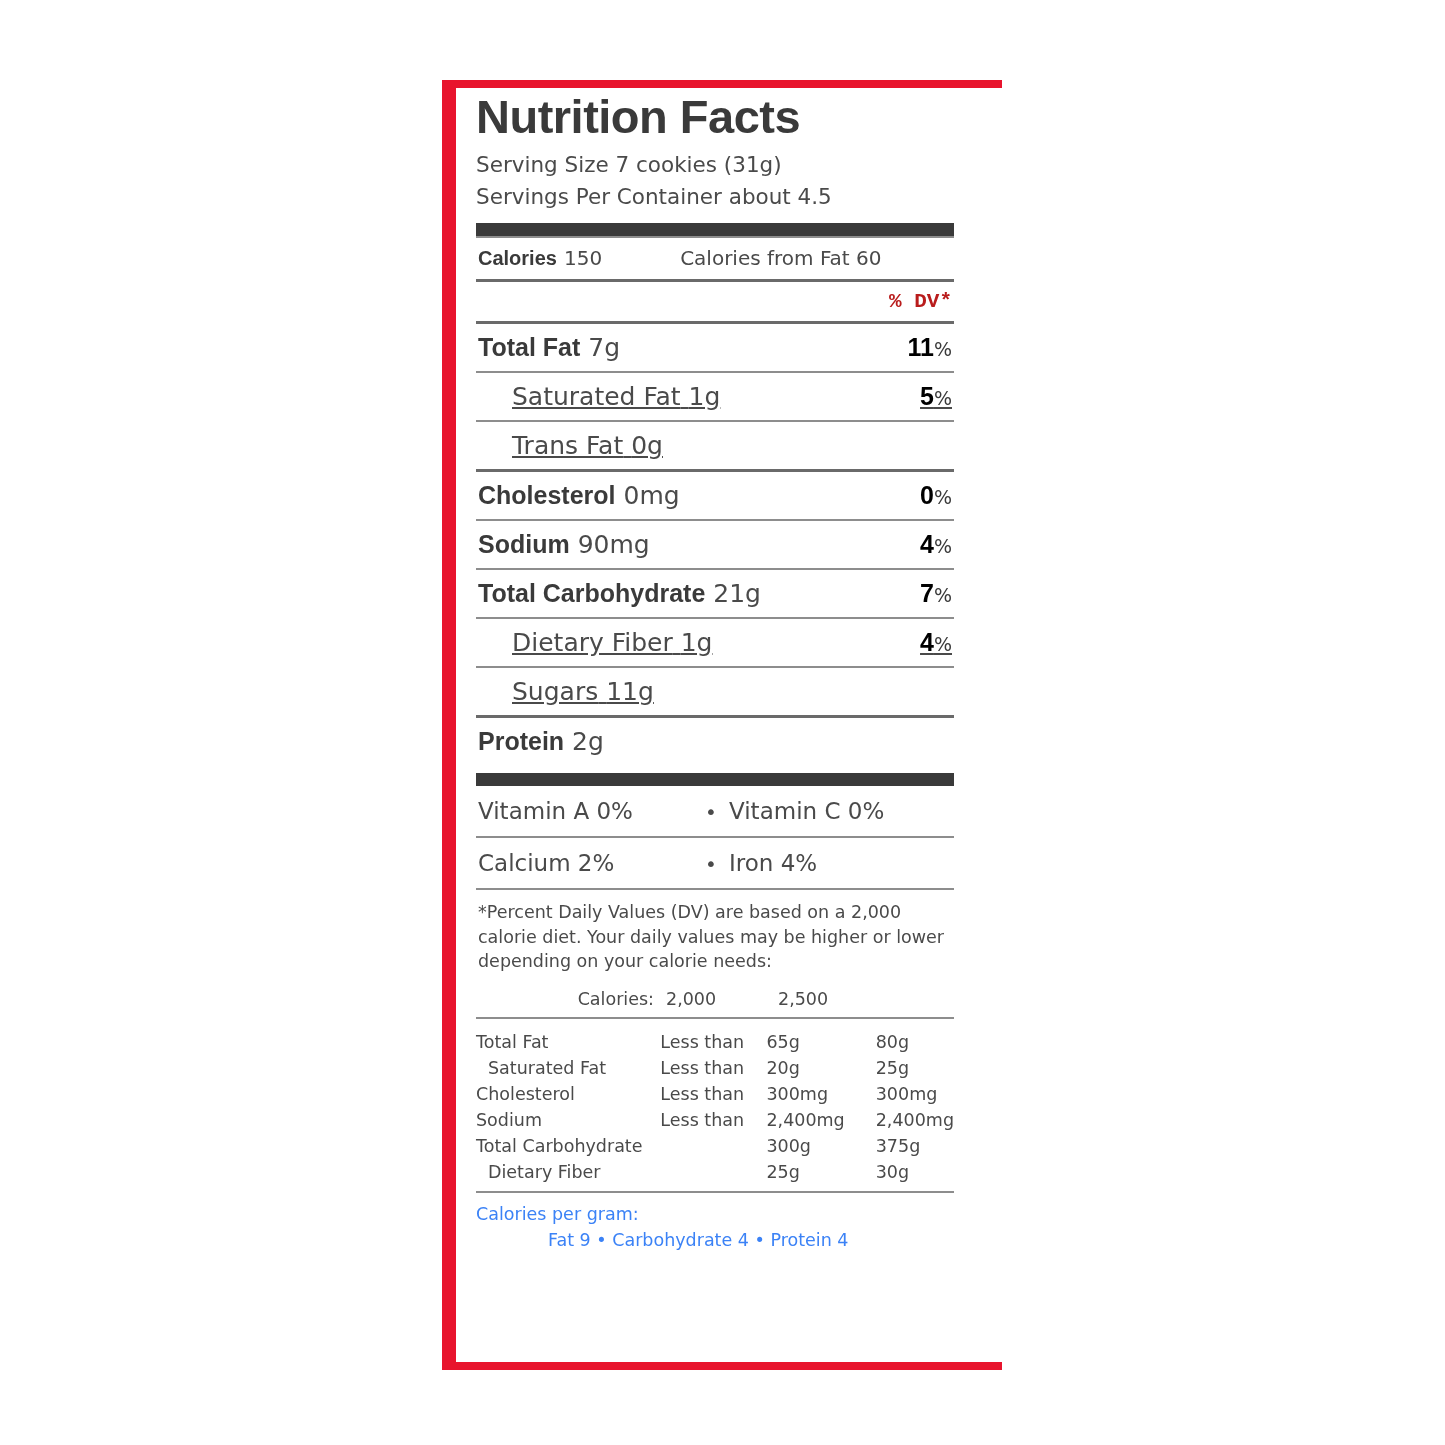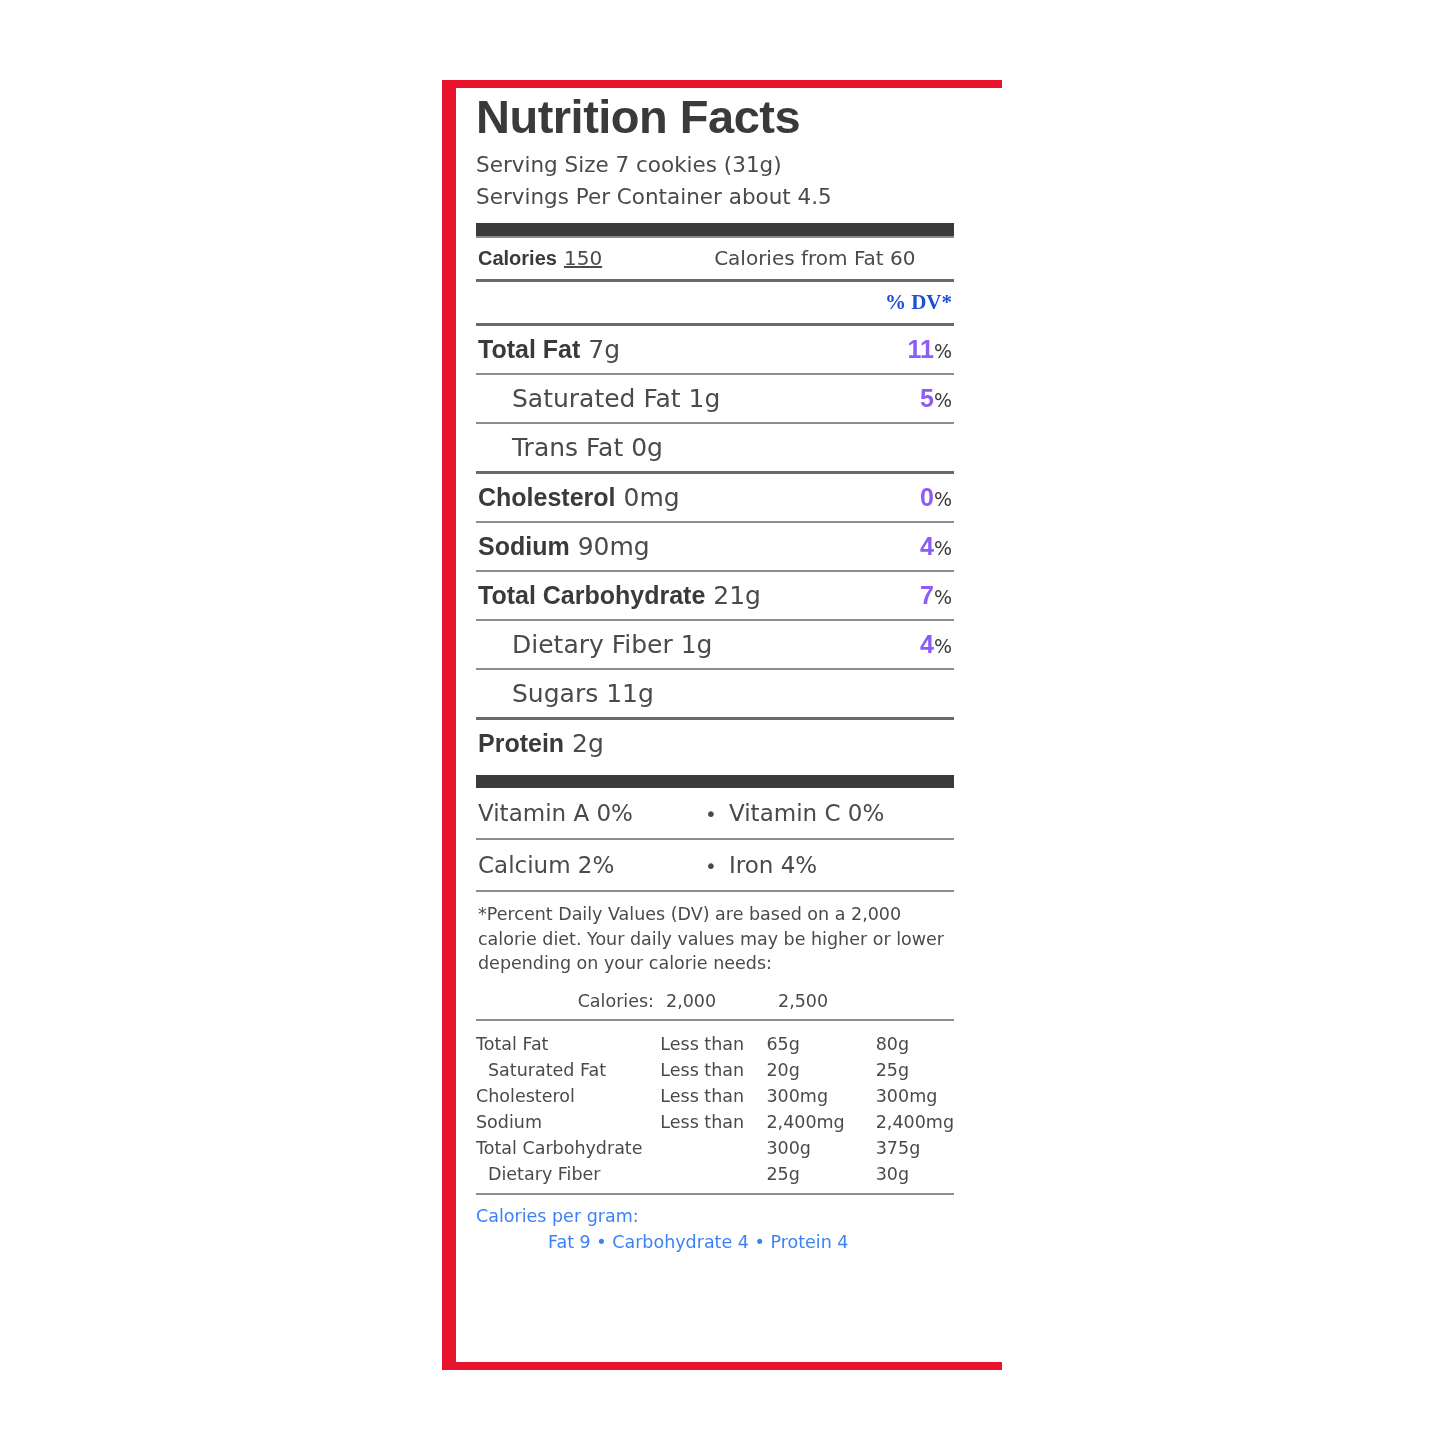--- a/index.html
+++ b/index.html
@@ -91,48 +91,48 @@
     padding: 9px 2px 9px 2px;
     font-size: 25px;
     color: #4a4a4a;
   }
   .row .b {
     font-weight: bold;
     color: #3a3a3a;
     font-family: "Liberation Sans", sans-serif;
   }
   .row .light { font-weight: normal; }
-  .row.indent { padding-left: 36px; }
+  .row.indent { padding-left: 36px; text-decoration: underline; }
 
   .calories-row {
     display: flex;
     align-items: baseline;
     padding: 8px 2px 9px 2px;
     font-size: 20px;
   }
   .calories-row .cal-label {
     font-weight: bold;
     color: #3a3a3a;
     font-family: "Liberation Sans", sans-serif;
     margin-right: 7px;
   }
-  .calories-row .cal-val { color: #4a4a4a; margin-right: 112px; text-decoration: underline; }
+  .calories-row .cal-val { color: #4a4a4a; margin-right: 78px; }
   .calories-row .cal-fat { color: #4a4a4a; }
 
   .dv-head {
     text-align: right;
     font-size: 21px;
     font-weight: bold;
-    color: #1d4ed8;
+    color: #b91c1c;
     padding: 8px 2px 8px 0;
-    font-family: Liberation Serif, serif;
+    font-family: Liberation Mono, monospace;
   }
 
   .pct { white-space: nowrap; }
-  .pct .num { font-weight: bold; color: #8b5cf6; font-size: 25px; font-family: "Liberation Sans", sans-serif; }
+  .pct .num { font-weight: bold; color: #000000; font-size: 25px; font-family: "Liberation Sans", sans-serif; }
   .pct .sym { font-size: 19px; color: #3a3a3a; }
 
   .vit-row {
     display: flex;
     align-items: baseline;
     font-size: 23px;
     color: #4a4a4a;
     padding: 12px 2px 12px 2px;
   }
   .vit-cell { width: 215px; }

